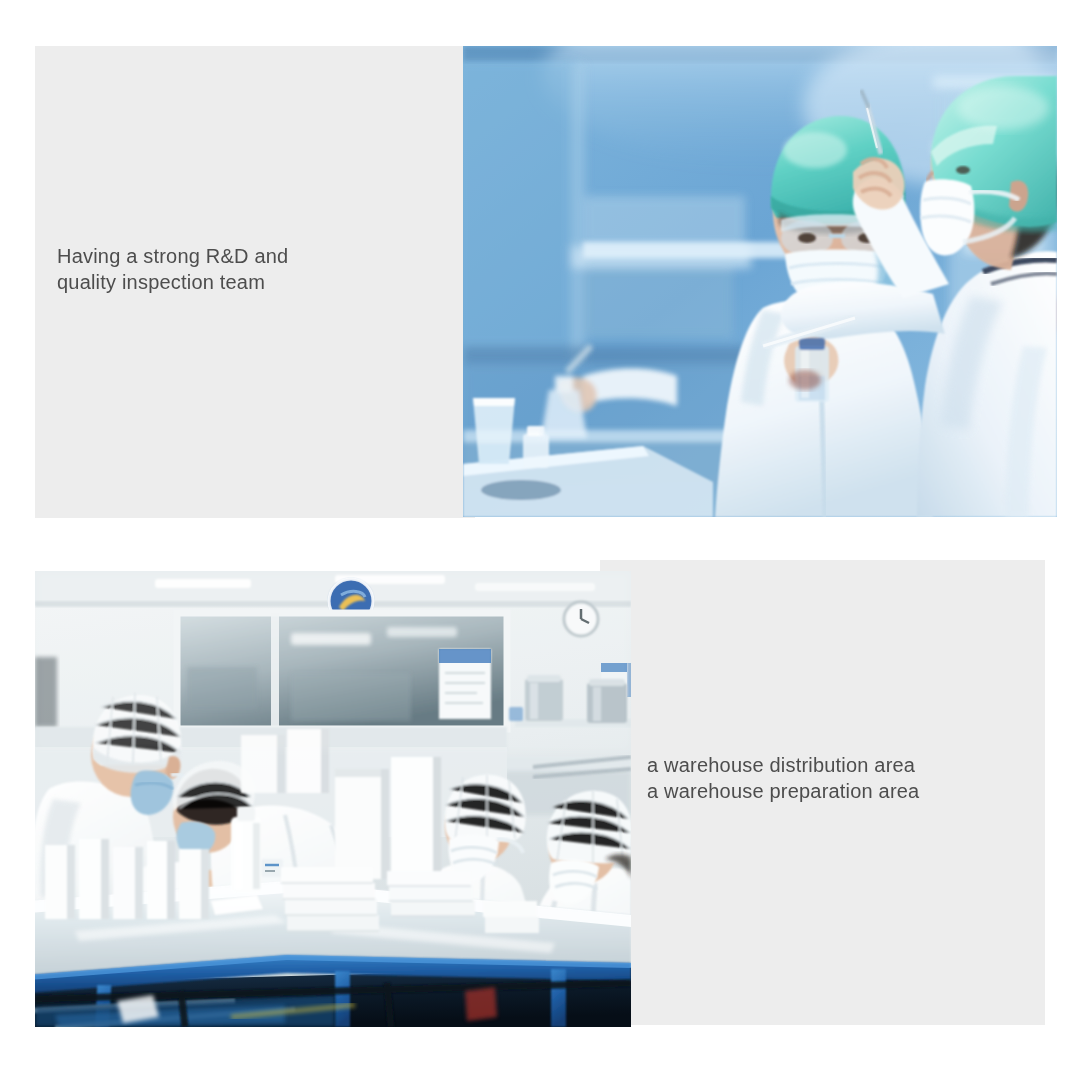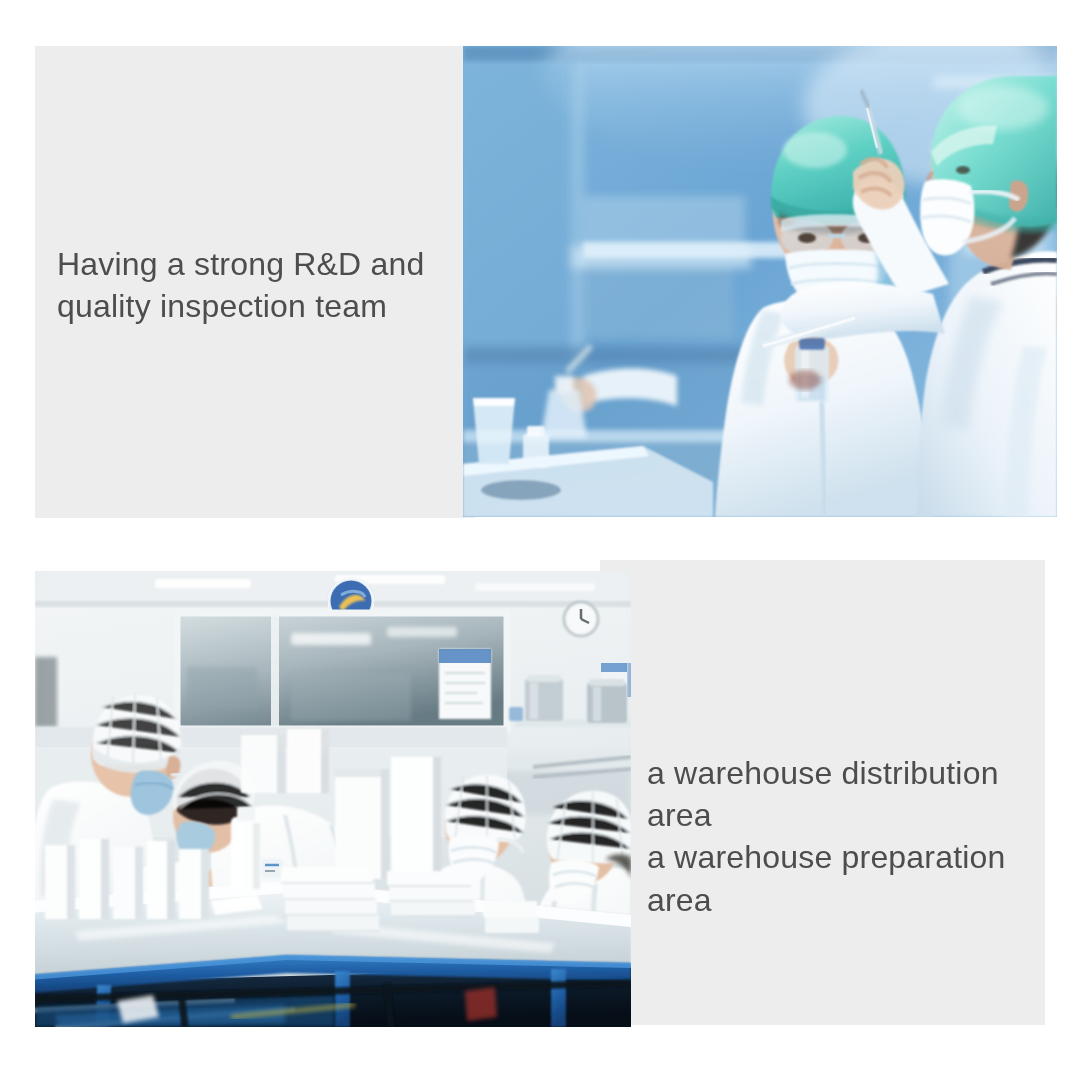--- a/index.html
+++ b/index.html
@@ -24,21 +24,21 @@
   .photo {
     position: absolute;
     overflow: hidden;
     background: #9cc3e0;
   }
   .photo svg { display: block; width: 100%; height: 100%; }
 
   .caption {
     position: absolute;
     color: #4d4d4d;
-    font-size: 32px;
+    font-size: 20px;
     line-height: 1.32;
     letter-spacing: 0.2px;
     font-weight: 400;
     white-space: pre-line;
   }
 
   
   #panel-top   { left: 35px;  top: 46px;  width: 440px; height: 472px; }
   #photo-top   { left: 463px; top: 46px;  width: 594px; height: 471px; }
   #caption-top { left: 57px;  top: 243px; width: 400px; }

